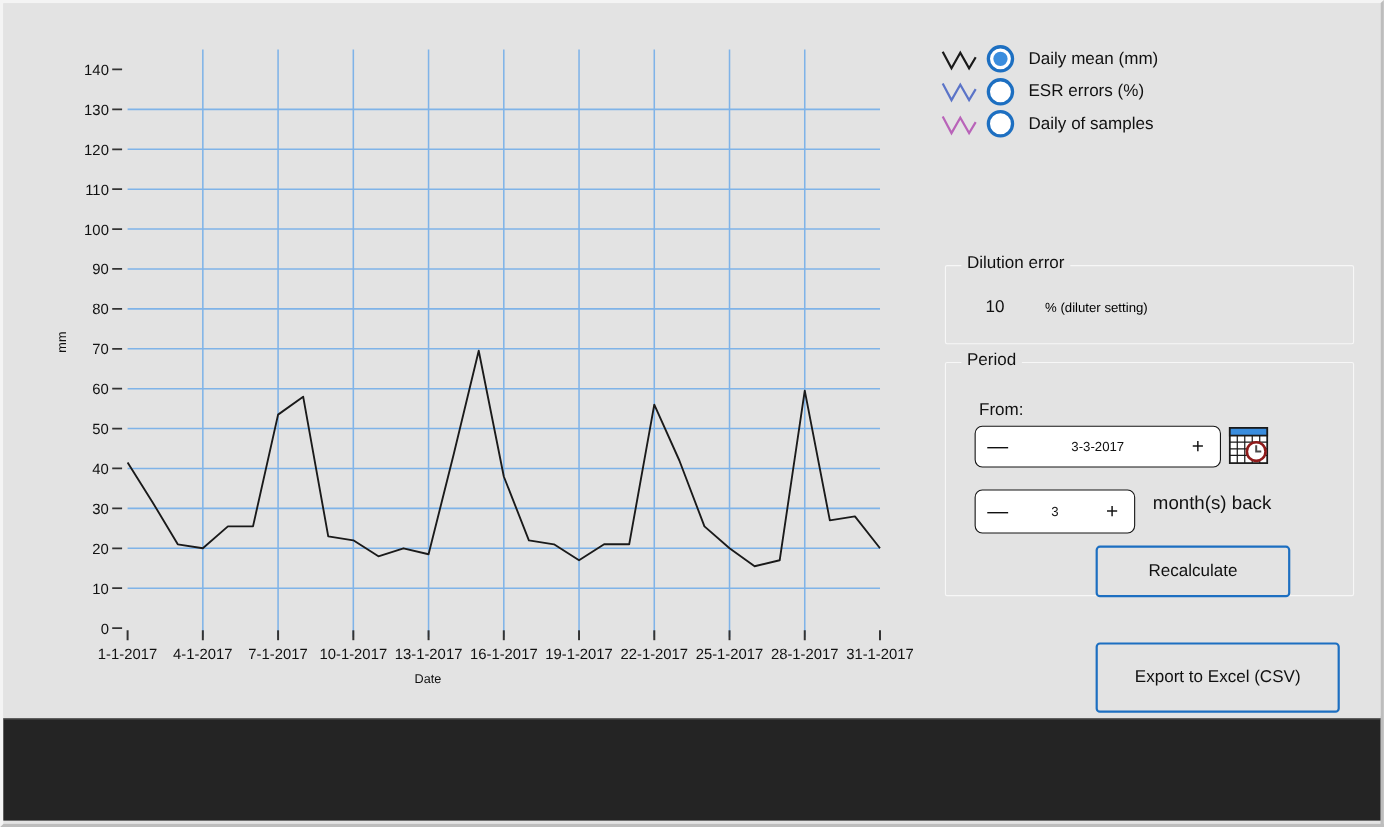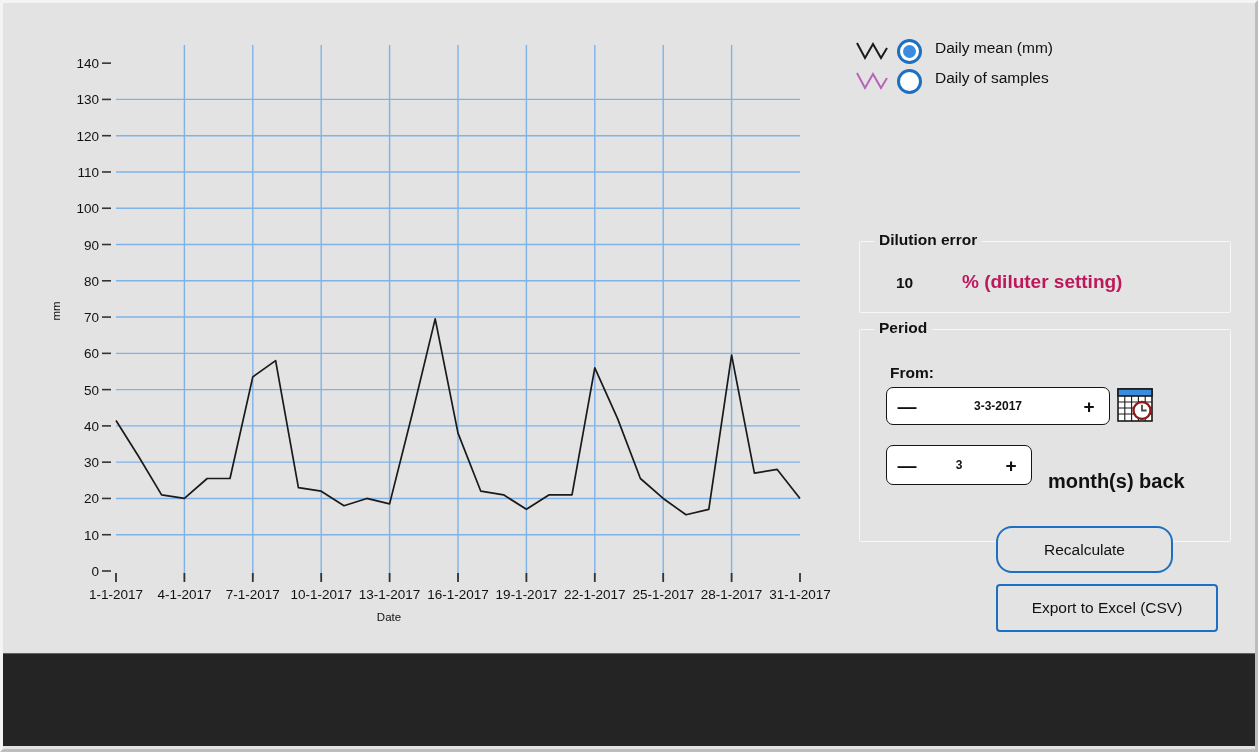--- a/index.html
+++ b/index.html
@@ -43,20 +43,21 @@
   .chart-svg { display: block; }
 
   
   .legend {
     position: absolute;
     left: 852px; top: 36px;
     width: 380px;
   }
   .legend-row {
     display: flex;
+    align-items: center;
     height: 29.5px;
   }
   .legend-glyph {
     width: 34px; height: 22px;
     flex: 0 0 34px;
     margin-right: 8px;
   }
   .radio {
     width: 25px; height: 25px;
     flex: 0 0 25px;
@@ -80,21 +81,20 @@
     color: #111;
     white-space: nowrap;
   }
 
   
   .groupbox {
     position: absolute;
     border: 1px solid #f7f7f7;
     border-radius: 2px;
     box-sizing: border-box;
-    font-weight: bold;
   }
   .groupbox > .gb-title {
     position: absolute;
     top: -11px; left: 14px;
     background: #e3e3e3;
     padding: 0 5px;
     font-size: 15.5px;
     color: #111;
     white-space: nowrap;
   }
@@ -106,22 +106,22 @@
     position: absolute;
     left: 36px; top: 29px;
     display: flex;
     align-items: baseline;
   }
   .dil-value {
     font-size: 15.5px; color: #111;
     width: 46px;
   }
   .dil-unit {
-    font-size: 19px; color: #be185d;
-    margin-left: 20px;
+    font-size: 12px; color: #000000;
+    margin-left: 8px;
   }
 
   #period-group {
     left: 856px; top: 326px;
     width: 372px; height: 213px;
   }
   .from-label {
     position: absolute;
     left: 30px; top: 34px;
     font-size: 15.5px; color: #111;
@@ -153,22 +153,22 @@
   #date-spinner {
     left: 26px; top: 57px;
     width: 224px; height: 38px;
   }
   #months-spinner {
     left: 26px; top: 115px;
     width: 146px; height: 40px;
   }
   .months-label {
     position: absolute;
-    left: 188px; top: 140px;
-    font-size: 20px; color: #111;
+    left: 188px; top: 118px;
+    font-size: 17px; color: #111;
   }
   #calendar-icon {
     position: absolute;
     left: 255px; top: 56px;
     width: 40px; height: 38px;
   }
 
   
   .btn {
     position: absolute;
@@ -177,22 +177,22 @@
     border-radius: 4px;
     box-sizing: border-box;
     font-size: 15.5px;
     color: #111;
     display: flex;
     align-items: center;
     justify-content: center;
     font-family: "Liberation Sans", sans-serif;
     cursor: pointer;
   }
-  #recalculate-btn { left: 993px; top: 523px; width: 177px; height: 47px; border-radius: 16px; }
-  #export-btn      { left: 993px; top: 581px; width: 222px; height: 48px; }
+  #recalculate-btn { left: 993px; top: 493px; width: 177px; height: 47px; }
+  #export-btn      { left: 993px; top: 581px; width: 222px; height: 64px; }
 
   
   .footer {
     position: absolute;
     left: 3px; top: 653px;
     width: 1252px; height: 93px;
     background: #242424;
     border-top: 1px solid #606060;
     box-sizing: border-box;
   }
@@ -291,20 +291,27 @@
     <div class="legend">
       <div class="legend-row">
         <svg class="legend-glyph" viewBox="0 0 34 22">
           <polyline class="glyph-line" points="2,4 10,19 18,5 26,19 32,9" fill="none" stroke-width="2" stroke="#1a1a1a"></polyline>
         </svg>
         <div class="radio checked"></div>
         <span class="legend-label">Daily mean (mm)</span>
       </div>
       <div class="legend-row">
         <svg class="legend-glyph" viewBox="0 0 34 22">
+          <polyline class="glyph-line" points="2,4 10,19 18,5 26,19 32,9" fill="none" stroke-width="2" stroke="#5b74c8"></polyline>
+        </svg>
+        <div class="radio"></div>
+        <span class="legend-label">ESR errors (%)</span>
+      </div>
+      <div class="legend-row">
+        <svg class="legend-glyph" viewBox="0 0 34 22">
           <polyline class="glyph-line" points="2,4 10,19 18,5 26,19 32,9" fill="none" stroke-width="2" stroke="#b964b9"></polyline>
         </svg>
         <div class="radio"></div>
         <span class="legend-label">Daily of samples</span>
       </div>
     </div>
 
     <div class="groupbox" id="dilution-group">
       <span class="gb-title">Dilution error</span>
       <div class="dil-row">

